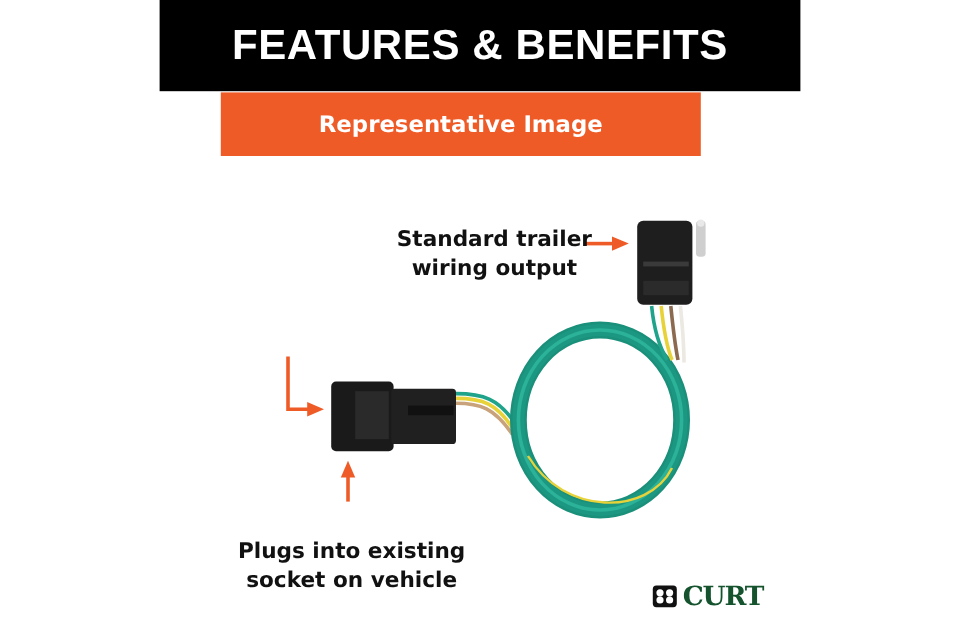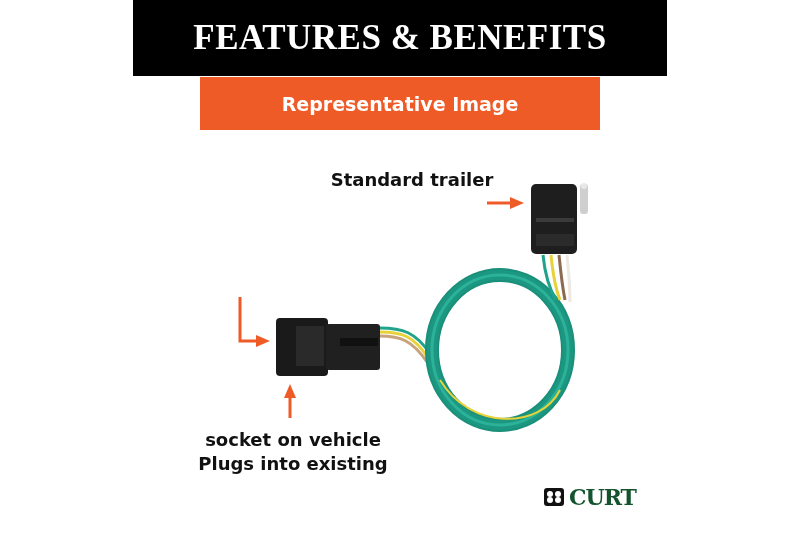--- a/index.html
+++ b/index.html
@@ -1,24 +1,24 @@
 <!DOCTYPE html>
 <html><head>
 <meta charset="utf-8">
 <style>
   html, body { margin:0; padding:0; }
   body { width:800px; height:533px; background:#ffffff; position:relative; overflow:hidden;
          font-family:"DejaVu Sans", sans-serif; }
   .title-bar { position:absolute; left:133px; top:0; width:534px; height:76px; background:#000;
                color:#fff; display:flex; align-items:center; justify-content:center;
-               font-family:Liberation Serif, serif; font-weight:bold; font-size:35px; letter-spacing:0.5px; }
-  .sub-bar { position:absolute; left:200px; top:77px; width:400px; height:53px; background:#ef5b27;
+               font-family:Liberation Sans, sans-serif; font-weight:bold; font-size:35px; letter-spacing:0.5px; }
+  .sub-bar { position:absolute; left:184px; top:77px; width:400px; height:53px; background:#ef5b27;
              color:#fff; display:flex; align-items:center; justify-content:center;
              font-weight:bold; font-size:19px; }
-  .label { position:absolute; font-weight:bold; font-size:18px; color:#111; text-align:center; line-height:24px; }
+  .label { position:absolute; font-weight:bold; font-size:18px; color:#111; text-align:center; line-height:24px;margin-top:20px; }
   .art { position:absolute; left:0; top:0; }
   .logo { position:absolute; left:543px; top:484px; display:flex; align-items:center; gap:4px; }
   .logo-text { font-family:"DejaVu Serif", serif; font-weight:bold; font-size:22px; color:#14532d; letter-spacing:-1px; }
 </style>
 </head>
 <body>
 
 <div class="title-bar">
   <span>FEATURES &amp; BENEFITS</span>
 </div>
@@ -74,26 +74,27 @@
     <polygon points="256,335 270,341 256,347" stroke="none"></polygon>
   </g>
   <g fill="#ef5b27" stroke="#ef5b27">
     <line x1="290" y1="418" x2="290" y2="396" stroke-width="3"></line>
     <polygon points="284,398 290,384 296,398" stroke="none"></polygon>
   </g>
 </svg>
 
 <div class="label" style="left:327px;top:168px;width:170px;">
   <div>Standard trailer</div>
+  <div>wiring output</div>
 </div>
 <div class="label" style="left:165px;top:243px;width:160px;">
 </div>
 <div class="label" style="left:188px;top:428px;width:210px;">
+  <div>Plugs into existing</div>
   <div>socket on vehicle</div>
-  <div>Plugs into existing</div>
 </div>
 
 <div class="logo">
   <svg width="22" height="20">
     <rect x="1" y="1" width="20" height="18" rx="3" fill="#111"></rect>
     <circle cx="7" cy="7" r="3" fill="#fff"></circle>
       <circle cx="15" cy="7" r="3" fill="#fff"></circle>
     <circle cx="7" cy="13" r="3" fill="#fff"></circle>
       <circle cx="15" cy="13" r="3" fill="#fff"></circle>
   </svg>

